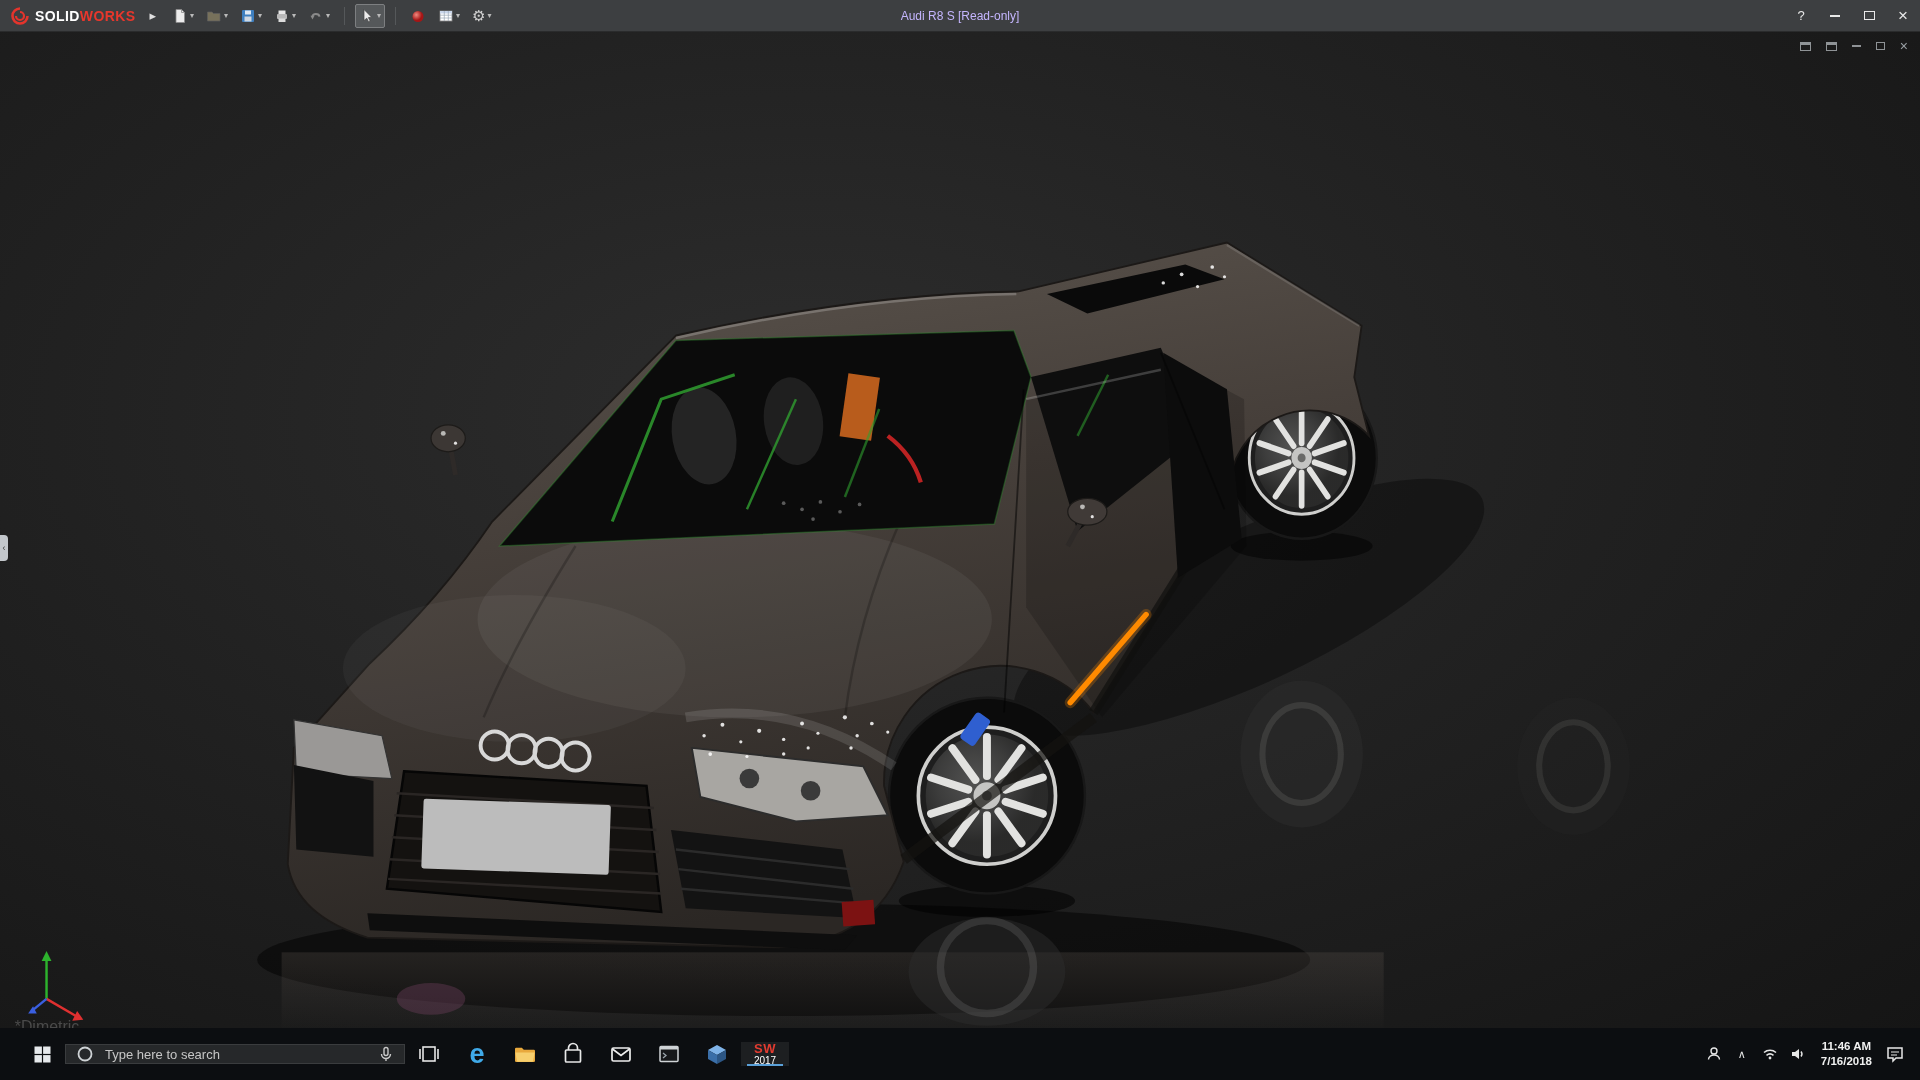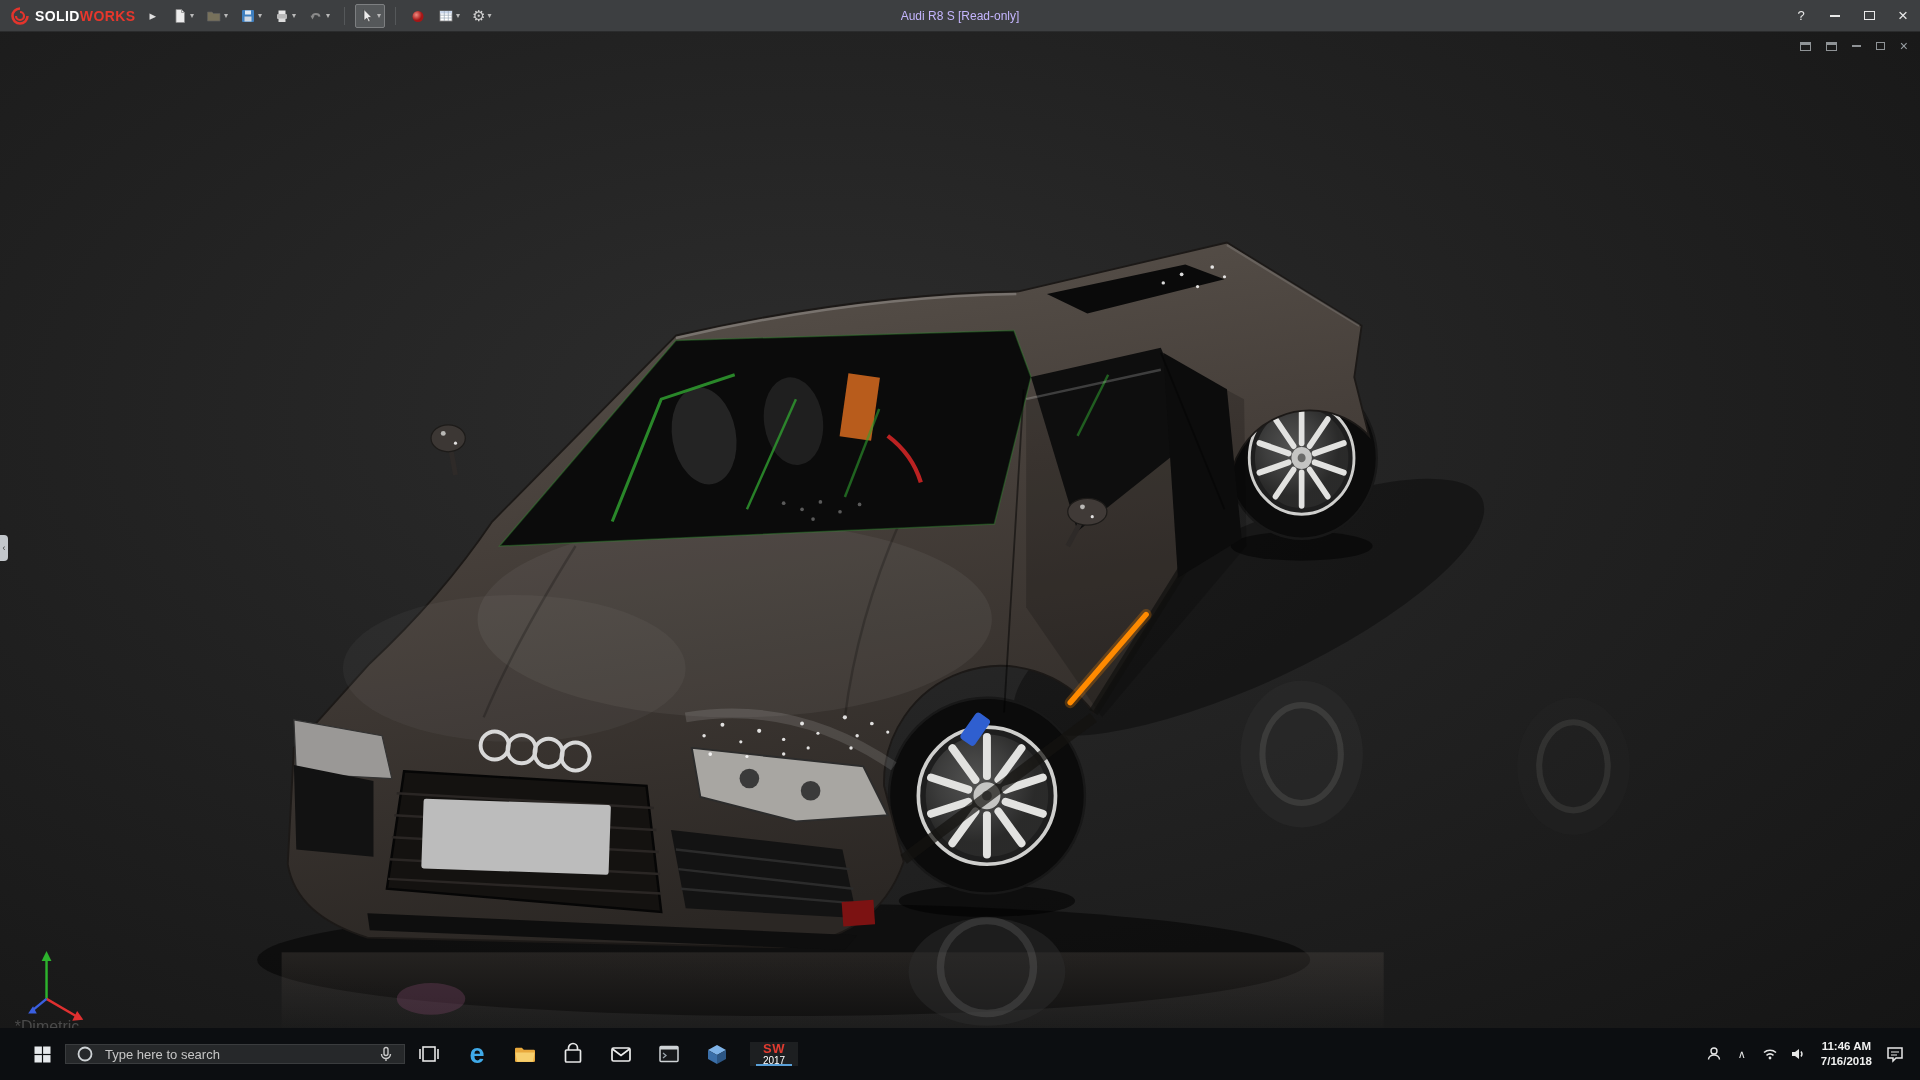--- a/index.html
+++ b/index.html
@@ -45,21 +45,21 @@
   
   .taskbar { position:absolute; bottom:0; left:0; right:0; height:52px; background:#0c0e11;
              display:flex; align-items:center; z-index:40;padding-left:19px; }
   .tb-start { width:46px; display:flex; align-items:center; justify-content:center; }
   .search-box { width:340px; background:#26282a; border:1px solid #3a3c3e; display:flex;
                 align-items:center; gap:9px; padding:0 10px; }
   .search-box input { flex:1; background:transparent; border:none; outline:none;
                       color:#c9c9c9; font-size:13px; font-family:inherit; }
   .search-box input::placeholder { color:#c6c6c6; opacity:1; }
   .app-btn { width:48px; display:flex; align-items:center; justify-content:center; position:relative; }
-  .app-btn.active { background:rgba(255,255,255,.07);margin-left:9px; }
+  .app-btn.active { background:rgba(255,255,255,.07); }
   .app-btn.active::after { content:''; position:absolute; bottom:0; left:6px; right:6px; height:2px; background:#5aa0d8; }
   .edge-e { color:#3fa9e8; font-weight:bold; font-size:27px; line-height:1; }
   .sw-app { display:flex; flex-direction:column; align-items:center; line-height:1; }
   .sw-letters { color:#e23b30; font-weight:bold; font-size:13px; letter-spacing:.5px; }
   .sw-year { color:#ffffff; font-size:10px; margin-top:1px; }
   .tray { margin-left:auto; display:flex; align-items:center; gap:4px; padding-right:2px; }
   .tray-ico { width:24px; display:flex; align-items:center; justify-content:center; color:#e6e6e6; }
   .tray-caret { font-size:11px; color:#e6e6e6; }
   .clock { text-align:center; color:#f0f0f0; font-size:11.5px; line-height:1.3; padding:0 7px;font-weight:bold; }
   .show-desktop { width:7px; border-left:1px solid #3c3f42; }

